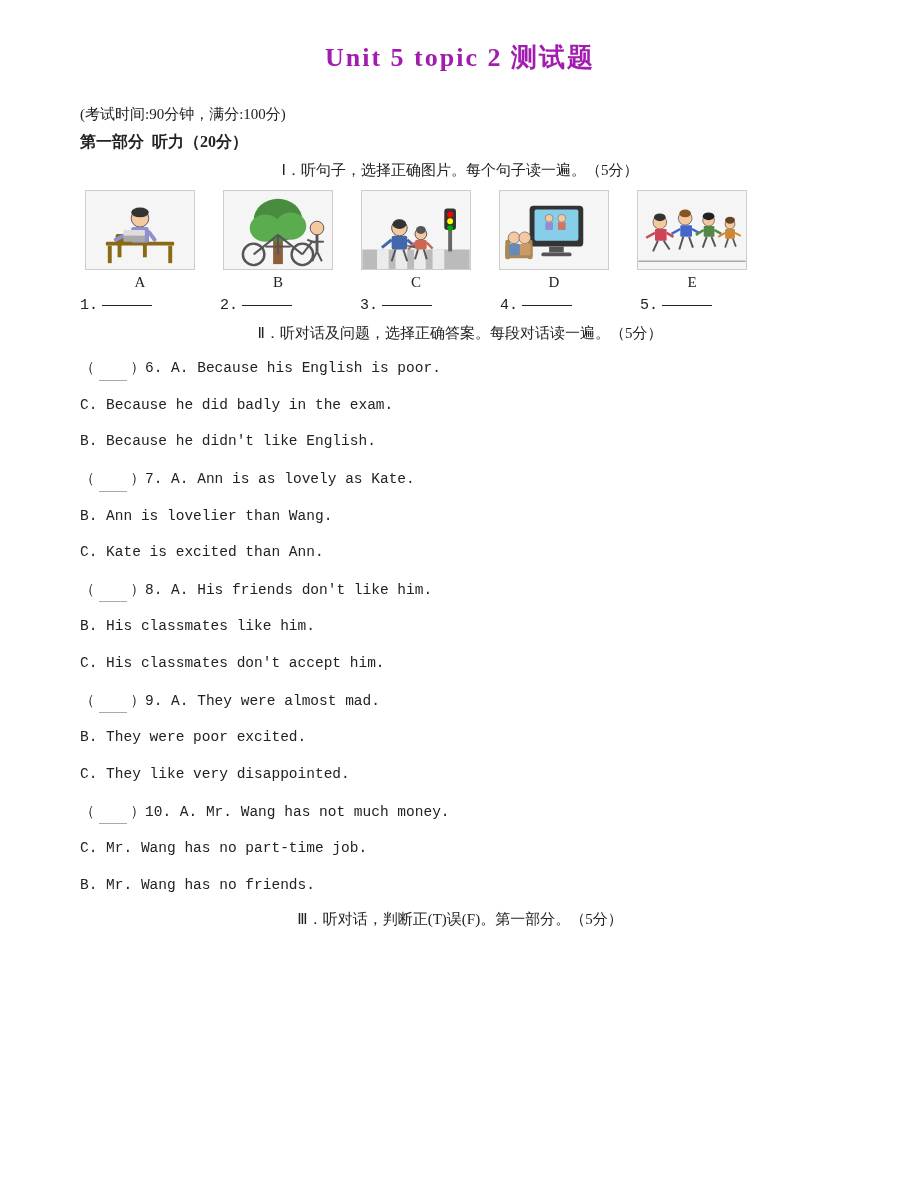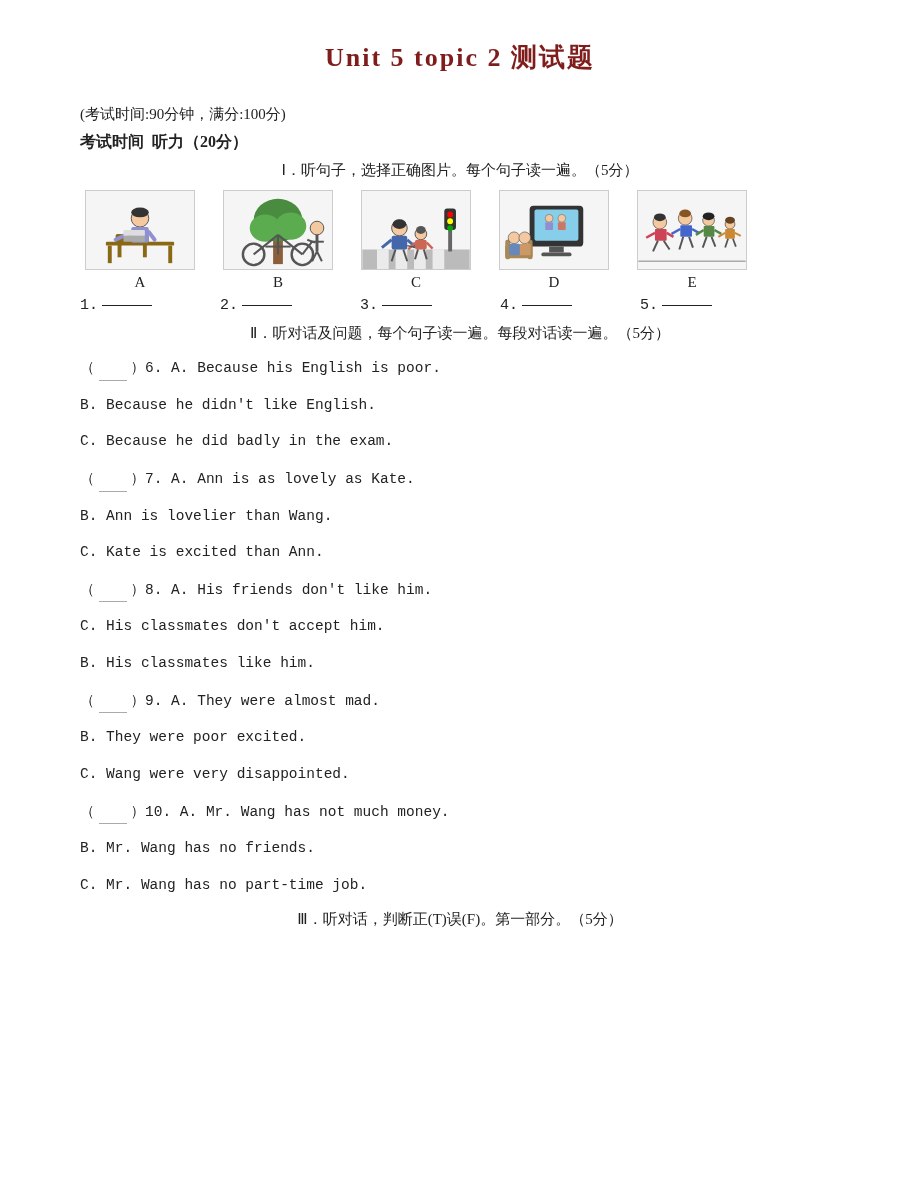--- a/index.html
+++ b/index.html
@@ -13,21 +13,21 @@
       background: #fff;
       font-family: "SimSun", "宋体", serif;
       font-size: 16px;
       color: #222;
       padding: 40px 80px;
     }
     .page-title {
       text-align: center;
       font-size: 26px;
       font-weight: bold;
-      color: #7f1d1d;
+      color: #a21caf;
       margin-bottom: 30px;
       letter-spacing: 2px;
     }
     .exam-info {
       font-size: 15px;
       margin-bottom: 8px;
     }
     .part-title {
       font-size: 16px;
       font-weight: bold;
@@ -110,21 +110,21 @@
     }
   </style>
 </head>
 <body>
 
 <div class="page-title">Unit 5  topic 2 测试题</div>
 
 <div class="exam-info">(考试时间:90分钟，满分:100分)</div>
 
 <div class="part-title">
-  <span>考试时间</span>&nbsp;&nbsp;<span>听力（20分）</span>
+  <span>第一部分</span>&nbsp;&nbsp;<span>听力（20分）</span>
 </div>
 
 <div class="question-title">
   <span>Ⅰ．</span><span>听句子，选择正确图片。每个句子读一遍。（5分）</span>
 </div>
 
 <div class="images-row">
 
   <div class="image-box">
     <div class="img-placeholder">
@@ -313,46 +313,46 @@
     <span>4.</span>
     <span class="blank-line"></span>
   </div>
   <div class="blank-item">
     <span>5.</span>
     <span class="blank-line"></span>
   </div>
 </div>
 
 <div class="question-title">
-  <span>Ⅱ．</span><span>听对话及问题，每个句子读一遍。每段对话读一遍。（5分）</span>
+  <span>Ⅱ．</span><span>听对话及问题，选择正确答案。每段对话读一遍。（5分）</span>
 </div>
 
 <div id="mcq-questions">
     <div class="mcq-group">
       <div class="mcq-row">（<span class="paren">&nbsp;</span>）6. A. Because his English is poor.</div>
+      <div class="mcq-row">C. Because he did badly in the exam.</div>
       <div class="mcq-row">B. Because he didn't like English.</div>
-      <div class="mcq-row">C. Because he did badly in the exam.</div>
     </div>
     <div class="mcq-group">
       <div class="mcq-row">（<span class="paren">&nbsp;</span>）7. A. Ann is as lovely as Kate.</div>
       <div class="mcq-row">B. Ann is lovelier than Wang.</div>
       <div class="mcq-row">C. Kate is excited than Ann.</div>
     </div>
     <div class="mcq-group">
       <div class="mcq-row">（<span class="paren">&nbsp;</span>）8. A. His friends don't like him.</div>
+      <div class="mcq-row">B. His classmates like him.</div>
       <div class="mcq-row">C. His classmates don't accept him.</div>
-      <div class="mcq-row">B. His classmates like him.</div>
     </div>
     <div class="mcq-group">
       <div class="mcq-row">（<span class="paren">&nbsp;</span>）9. A. They were almost mad.</div>
       <div class="mcq-row">B. They were poor excited.</div>
-      <div class="mcq-row">C. Wang were very disappointed.</div>
+      <div class="mcq-row">C. They like very disappointed.</div>
     </div>
     <div class="mcq-group">
       <div class="mcq-row">（<span class="paren">&nbsp;</span>）10. A. Mr. Wang has not much money.</div>
+      <div class="mcq-row">C. Mr. Wang has no part-time job.</div>
       <div class="mcq-row">B. Mr. Wang has no friends.</div>
-      <div class="mcq-row">C. Mr. Wang has no part-time job.</div>
     </div>
   </div>
 
 <div class="question-title">
   <span>Ⅲ．</span><span>听对话，判断正(T)误(F)。第一部分。（5分）</span>
 </div>
 
 </body></html>

